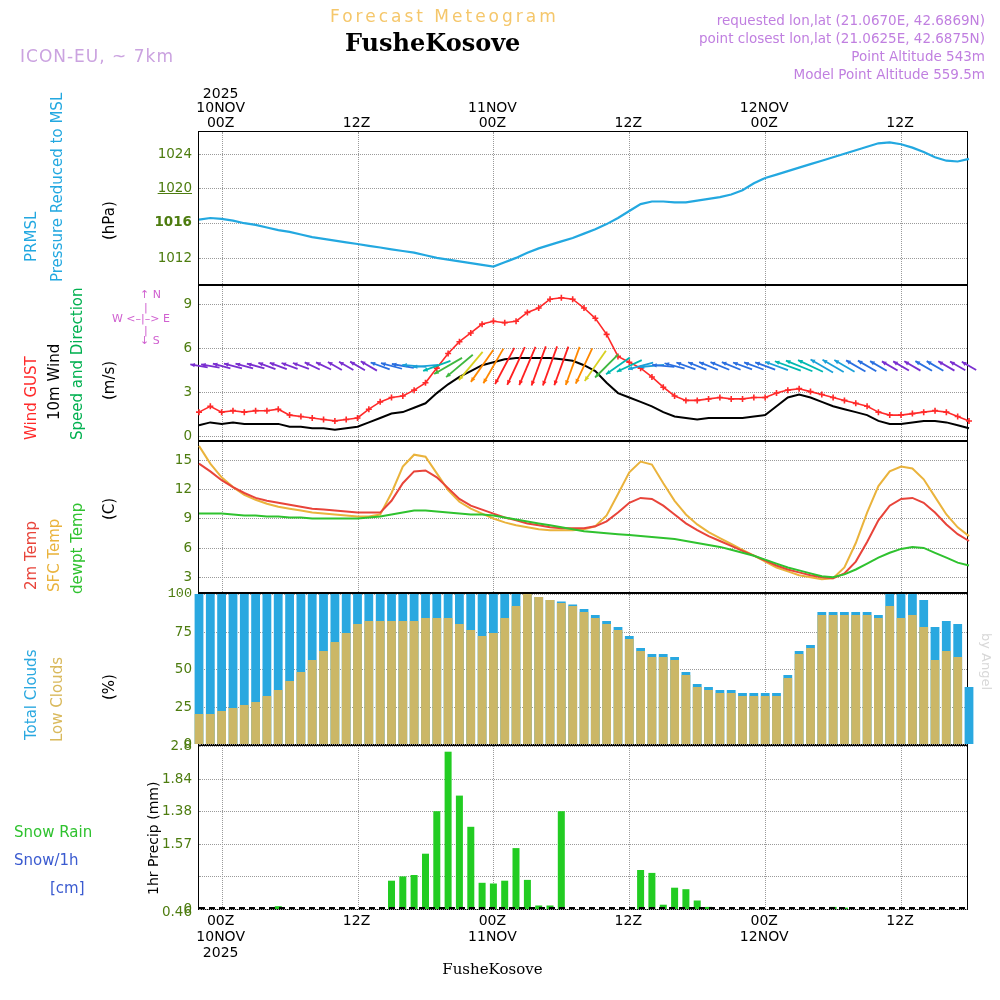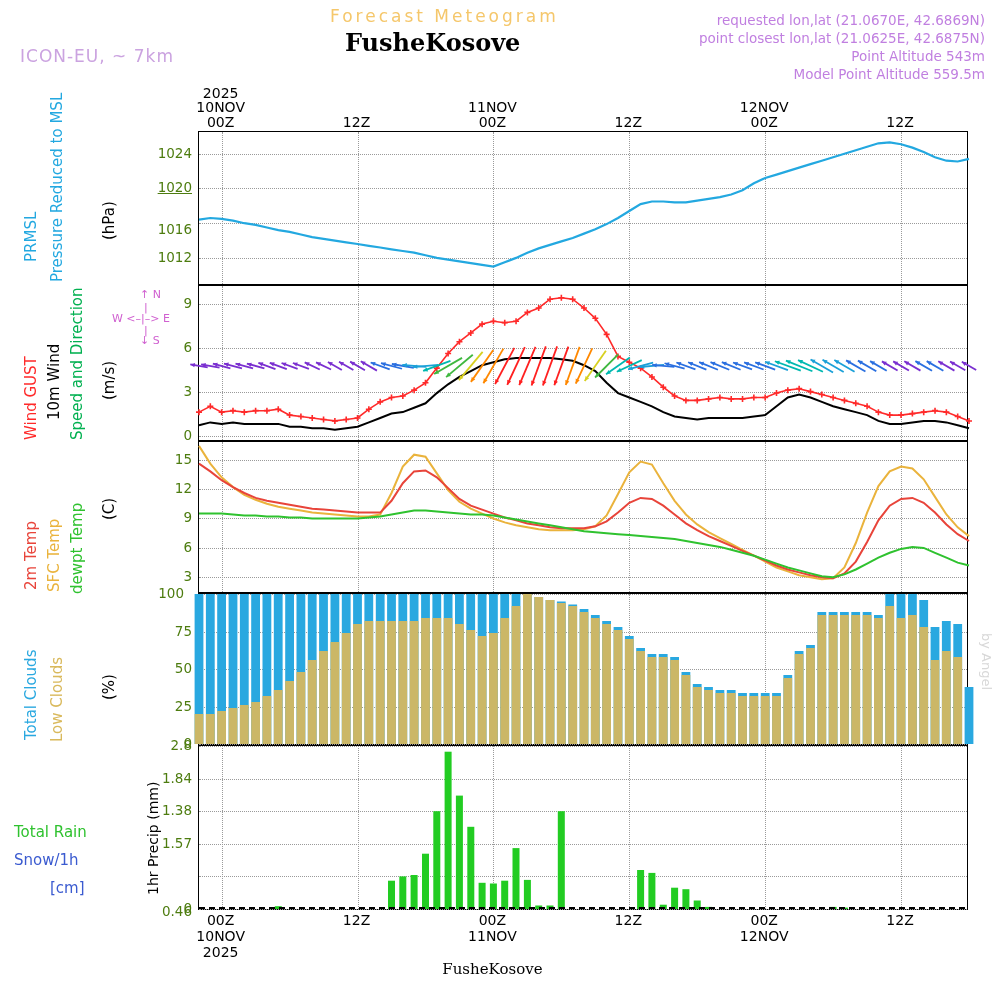--- a/index.html
+++ b/index.html
@@ -668,21 +668,21 @@
     <div class="vlabel" style="left: 45px; top: 420px; color: rgb(0, 0, 0); font-size: 15px;">10m Wind</div>
     <div class="vlabel" style="left: 68px; top: 440px; color: rgb(0, 176, 80); font-size: 15px;">Speed and Direction</div>
     <div class="vlabel" style="left: 100px; top: 400px; color: rgb(0, 0, 0); font-size: 15px;">(m/s)</div>
     <div class="vlabel" style="left: 22px; top: 590px; color: rgb(232, 68, 58); font-size: 15px;">2m Temp</div>
     <div class="vlabel" style="left: 45px; top: 592px; color: rgb(234, 179, 60); font-size: 15px;">SFC Temp</div>
     <div class="vlabel" style="left: 68px; top: 594px; color: rgb(47, 194, 47); font-size: 15px;">dewpt Temp</div>
     <div class="vlabel" style="left: 100px; top: 520px; color: rgb(0, 0, 0); font-size: 15px;">(C)</div>
     <div class="vlabel" style="left: 22px; top: 740px; color: rgb(41, 168, 224); font-size: 15px;">Total Clouds</div>
     <div class="vlabel" style="left: 48px; top: 742px; color: rgb(217, 185, 92); font-size: 15px;">Low Clouds</div>
     <div class="vlabel" style="left: 100px; top: 700px; color: rgb(0, 0, 0); font-size: 15px;">(%)</div>
-    <div class="abs nowrap" style="left: 14px; top: 823px; color: rgb(47, 194, 47); font-size: 15px;">Total   Rain</div>
+    <div class="abs nowrap" style="left: 14px; top: 823px; color: rgb(47, 194, 47); font-size: 15px;">Snow   Rain</div>
     <div class="abs nowrap" style="left: 14px; top: 851px; color: rgb(59, 91, 208); font-size: 15px;">Snow/1h</div>
     <div class="abs nowrap" style="left: 50px; top: 879px; color: rgb(59, 91, 208); font-size: 15px;">[cm]</div>
     <div class="vlabel" style="left: 145px; top: 895px; color: rgb(0, 0, 0); font-size: 14px;">1hr Precip (mm)</div>
     <div class="abs" style="left: 110px; top: 288px; width: 74px; height: 62px; color: rgb(208, 96, 208); font-size: 11px;">
       <div class="abs" style="left:30px;top:0px;">↑ N</div>
       <div class="abs" style="left:34px;top:13px;">|</div>
       <div class="abs" style="left:2px;top:24px;">W &lt;–|–&gt; E</div>
       <div class="abs" style="left:34px;top:36px;">|</div>
       <div class="abs" style="left:30px;top:46px;">↓ S</div>
     </div>
@@ -695,35 +695,35 @@
     <div class="blab" style="left: 492.412px; top: 928px;">11NOV</div>
     <div class="blab" style="left: 628.294px; top: 912px;">12Z</div>
     <div class="blab" style="left: 764.176px; top: 912px;">00Z</div>
     <div class="blab" style="left: 764.176px; top: 928px;">12NOV</div>
     <div class="blab" style="left: 900.059px; top: 912px;">12Z</div>
     <div class="blab" style="left: 220.647px; top: 944px;">2025</div>
     <div class="blab" style="left: 492.412px; top: 960px; font-family: &quot;DejaVu Serif&quot;, serif; font-size: 15px;">FusheKosove</div>
   </div>
 
 <div class="ylab abs ticktext" style="top: 256.943px; left: 140px; width: 52px;">1012</div>
-<div class="ylab abs ticktext" style="top: 229px; left: 140px; width: 52px;">1016</div>
+<div class="ylab abs ticktext" style="top: 221px; left: 140px; width: 52px; font-weight: bold;">1016</div>
 <div class="ylab abs ticktext" style="top: 187.457px; left: 140px; width: 52px; text-decoration: underline;">1020</div>
 <div class="ylab abs ticktext" style="top: 152.714px; left: 140px; width: 52px;">1024</div>
 <div class="ylab abs ticktext" style="top: 434.6px; left: 140px; width: 52px;">0</div>
 <div class="ylab abs ticktext" style="top: 390.6px; left: 140px; width: 52px;">3</div>
 <div class="ylab abs ticktext" style="top: 346.6px; left: 140px; width: 52px;">6</div>
 <div class="ylab abs ticktext" style="top: 302.6px; left: 140px; width: 52px;">9</div>
 <div class="ylab abs ticktext" style="top: 576.294px; left: 140px; width: 52px;">3</div>
 <div class="ylab abs ticktext" style="top: 546.882px; left: 140px; width: 52px;">6</div>
 <div class="ylab abs ticktext" style="top: 517.471px; left: 140px; width: 52px;">9</div>
 <div class="ylab abs ticktext" style="top: 488.059px; left: 140px; width: 52px;">12</div>
 <div class="ylab abs ticktext" style="top: 458.647px; left: 140px; width: 52px;">15</div>
 <div class="ylab abs ticktext" style="top: 743px; left: 140px; width: 52px;">0</div>
 <div class="ylab abs ticktext" style="top: 705.5px; left: 140px; width: 52px;">25</div>
 <div class="ylab abs ticktext" style="top: 668px; left: 140px; width: 52px;">50</div>
 <div class="ylab abs ticktext" style="top: 630.5px; left: 140px; width: 52px;">75</div>
-<div class="ylab abs ticktext" style="top: 593px; left: 132px; width: 52px;">100</div>
+<div class="ylab abs ticktext" style="top: 593px; left: 140px; width: 52px; font-family: Liberation Mono, monospace;">100</div>
 <div class="ylab abs ticktext" style="top: 908px; left: 140px; width: 52px;">0</div>
 <div class="ylab abs ticktext" style="top: 875.4px; left: 140px; width: 52px; margin-top: 36px;">0.46</div>
 <div class="ylab abs ticktext" style="top: 842.8px; left: 140px; width: 52px;">1.57</div>
 <div class="ylab abs ticktext" style="top: 810.2px; left: 140px; width: 52px;">1.38</div>
 <div class="ylab abs ticktext" style="top: 777.6px; left: 140px; width: 52px;">1.84</div>
 <div class="ylab abs ticktext" style="top: 745px; left: 140px; width: 52px;">2.8</div>
 
 </body></html>

